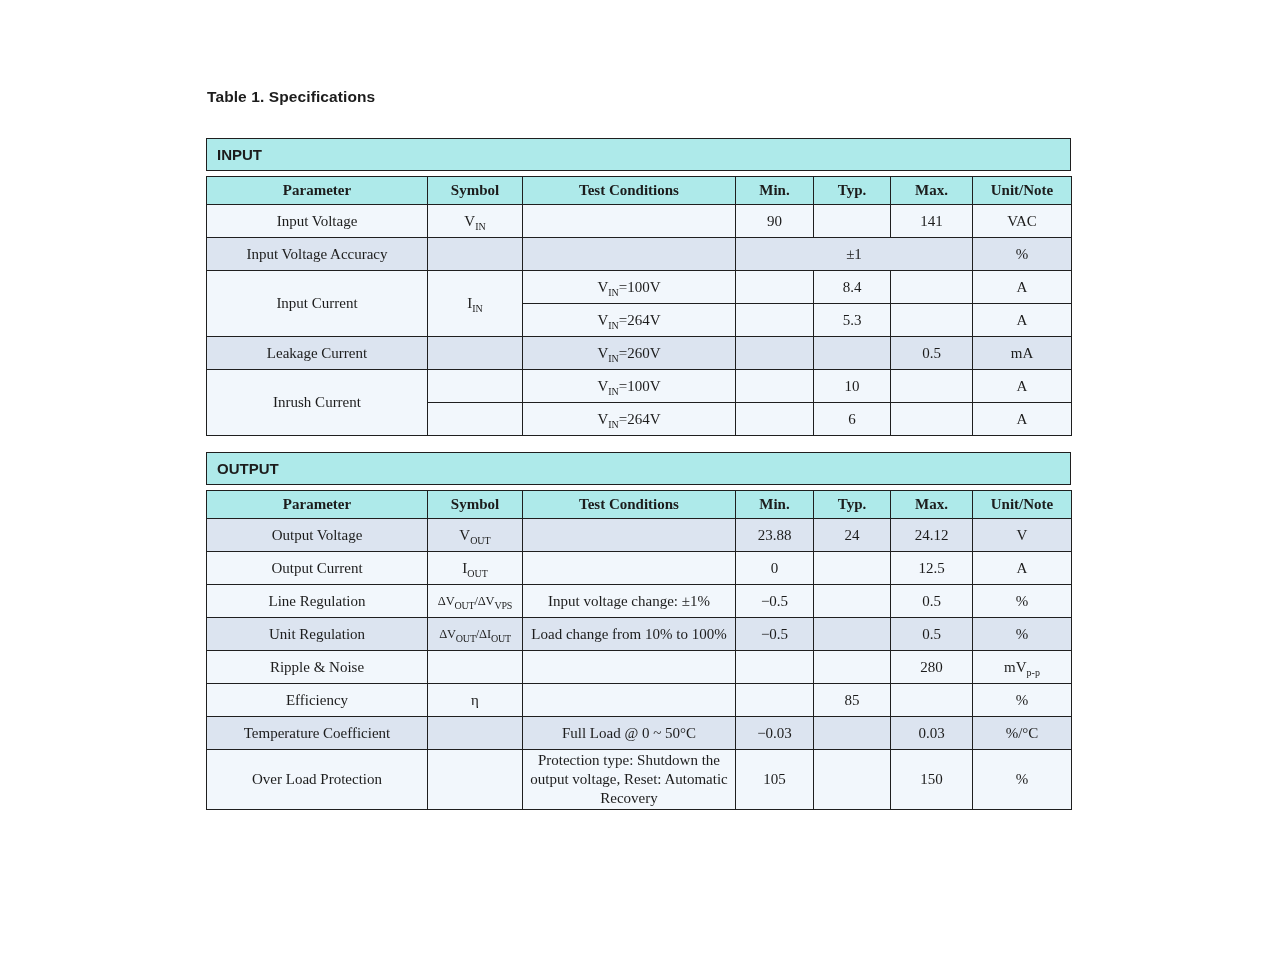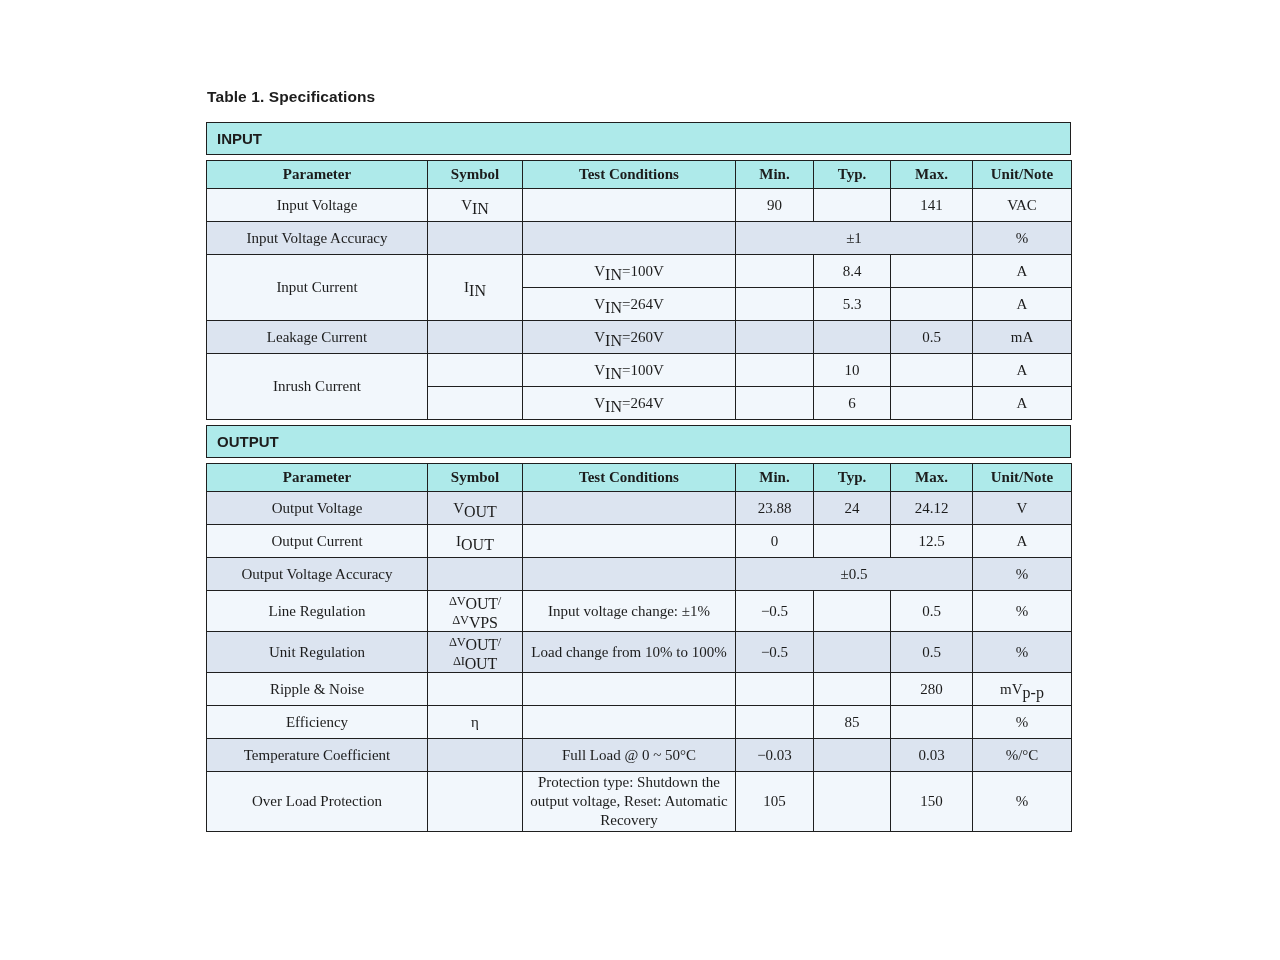--- a/index.html
+++ b/index.html
@@ -24,20 +24,21 @@
   .tablewrap { position: absolute; left: 206px; top: 122px; width: 865px; }
   .band {
     box-sizing: border-box;
     height: 33px; width: 865px;
     background: var(--band);
     border: 1px solid var(--border);
     display: flex; align-items: center;
     padding-left: 10px;
     font-size: 15px; font-weight: bold;
     margin-bottom: 5px;
+    margin-top: 16px;
   }
   table.spec {
     border-collapse: collapse;
     table-layout: fixed;
     width: 865px;
     margin-bottom: 5px;
     font-family: Liberation Serif, serif;
   }
   .spec th, .spec td {
     border: 1px solid var(--border);
@@ -53,21 +54,21 @@
     height: 28px;
   }
   .spec td {
     font-size: 15px;
     height: 33px;
     line-height: 19px;
   }
   .spec tr.light td { background: var(--row_light); }
   .spec tr.dark td  { background: var(--row_dark); }
   .spec td.sm { font-size: 12.5px; letter-spacing: -0.2px; }
-  .spec sub, .band sub { font-size: 16px; line-height: 0; }
+  .spec sub, .band sub { font-size: 10px; line-height: 0; }
 </style>
 </head>
 <body>
 
 <div class="canvas">
 
   <div class="doc-title">Table 1. Specifications</div>
 
   <div class="tablewrap">
 
@@ -191,27 +192,20 @@
           </tr>
           <tr class="light">
             <td>Output Current</td>
             <td>I<sub>OUT</sub></td>
             <td></td>
             <td>0</td>
             <td></td>
             <td>12.5</td>
             <td>A</td>
           </tr>
-          <tr class="dark">
-            <td>Output Voltage Accuracy</td>
-            <td></td>
-            <td></td>
-            <td colspan="3">±0.5</td>
-            <td>%</td>
-          </tr>
           <tr class="light">
             <td>Line Regulation</td>
             <td class="sm">ΔV<sub>OUT</sub>/ΔV<sub>VPS</sub></td>
             <td>Input voltage change: ±1%</td>
             <td>−0.5</td>
             <td></td>
             <td>0.5</td>
             <td>%</td>
           </tr>
           <tr class="dark">

